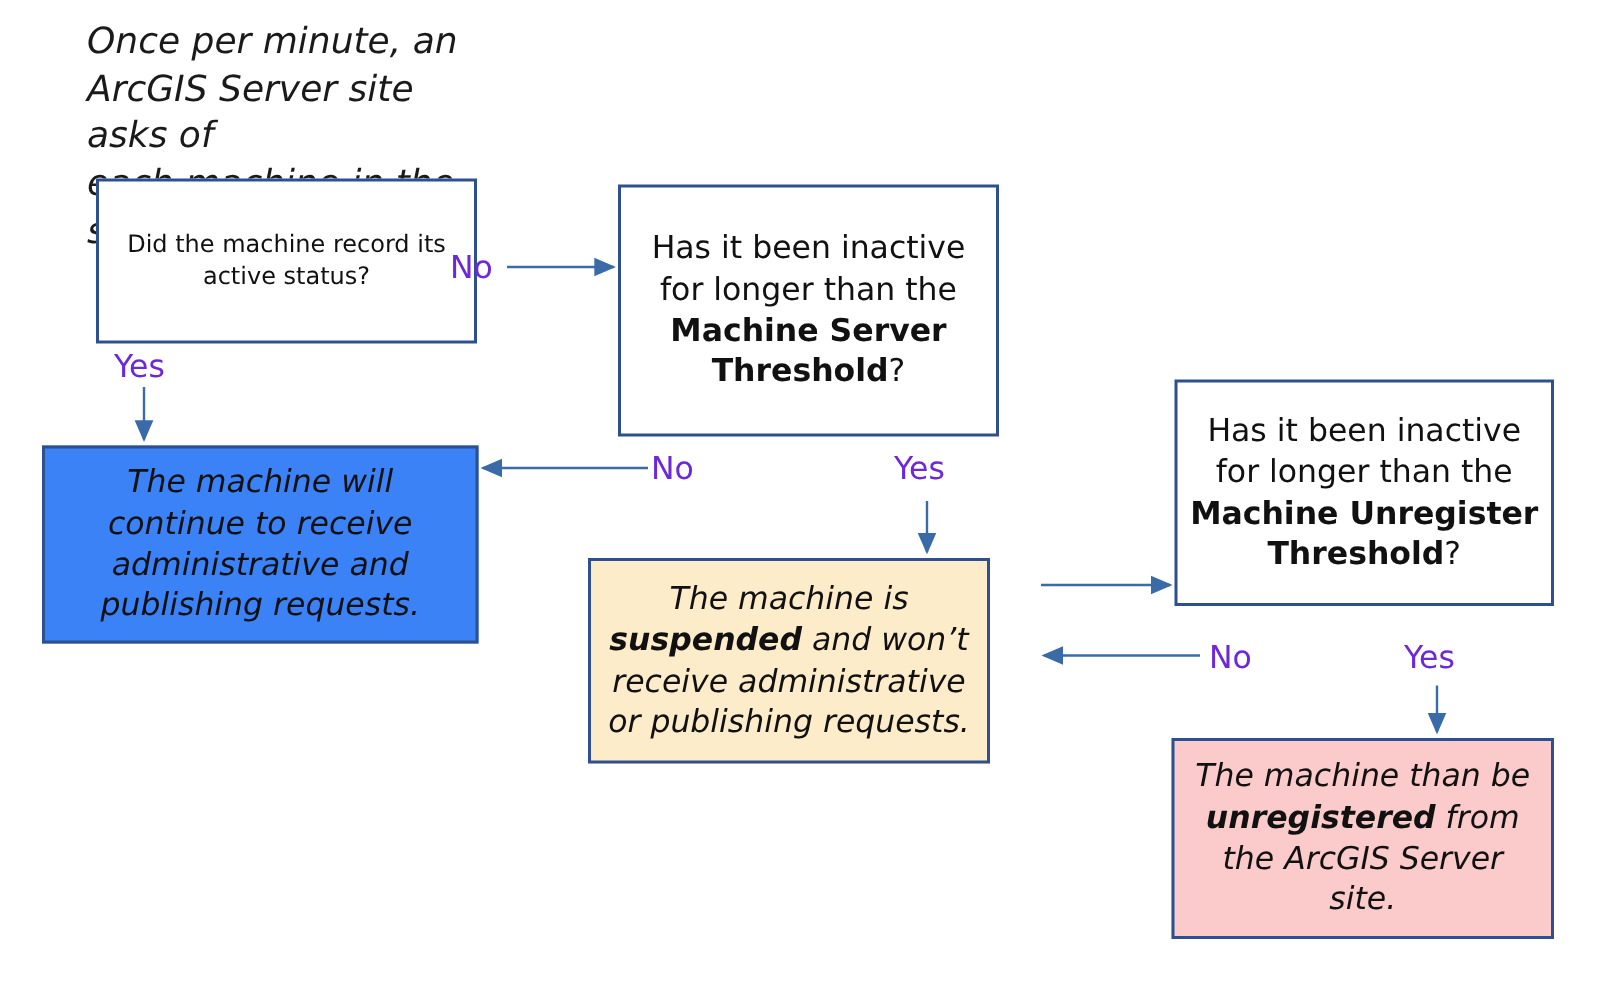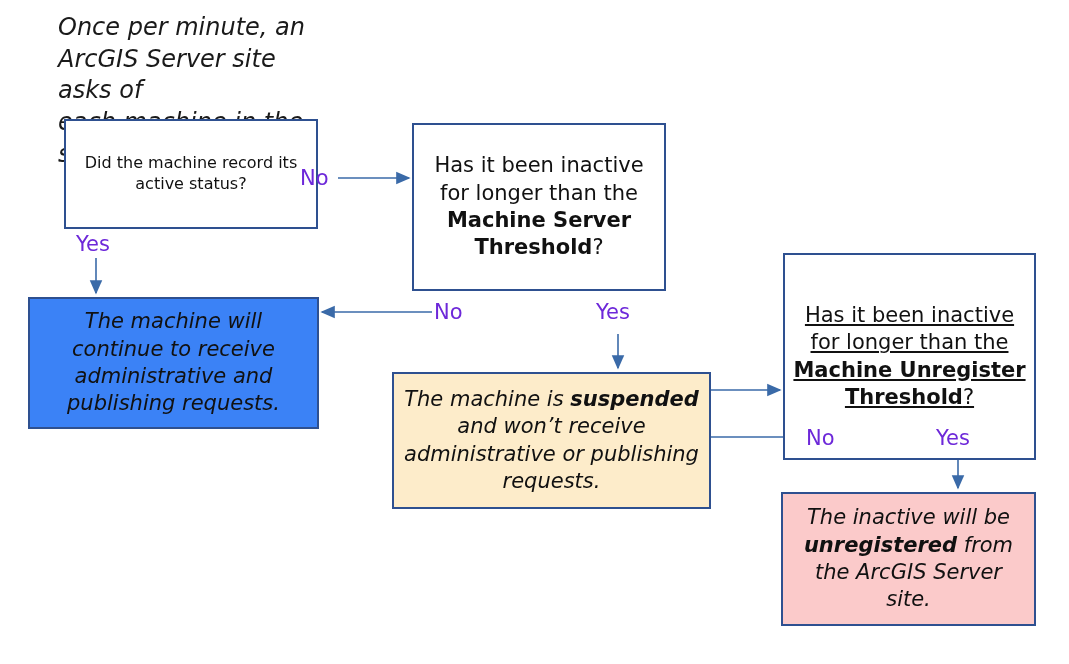--- a/index.html
+++ b/index.html
@@ -87,34 +87,34 @@
   </svg>
 
   <div class="node decision" style="left:40px; top:119px; width:254px; height:110px; font-size:16px;margin-left:24px;">
     <div class="inner">Did the machine record its active status?</div>
   </div>
 
   <div class="node decision" style="left:412px; top:123px; width:254px; height:168px; font-size:21px;">
     <div class="inner"><span>Has it been inactive for longer than the </span><b>Machine Server Threshold</b><span>?</span></div>
   </div>
 
-  <div class="node decision" style="left:783px; top:253px; width:253px; height:207px; font-size:21px;text-decoration:underline;">
+  <div class="node decision" style="left:783px; top:253px; width:253px; height:151px; font-size:21px;">
     <div class="inner"><span>Has it been inactive for longer than the </span><b>Machine Unregister Threshold</b><span>?</span></div>
   </div>
 
   <div class="node outcome green" style="left:28px; top:297px; width:291px; height:132px; font-size:21px;">
     <div class="inner">The machine will continue to receive administrative and publishing requests.</div>
   </div>
 
-  <div class="node outcome yellow" style="left:392px; top:372px; width:319px; height:137px; font-size:21px;">
+  <div class="node outcome yellow" style="left:392px; top:372px; width:268px; height:137px; font-size:21px;">
     <div class="inner"><span>The machine is </span><b>suspended</b><span> and won’t receive administrative or publishing requests.</span></div>
   </div>
 
   <div class="node outcome pink" style="left:781px; top:492px; width:255px; height:134px; font-size:21px;">
-    <div class="inner"><span>The inactive will be </span><b>unregistered</b><span> from the ArcGIS Server site.</span></div>
+    <div class="inner"><span>The machine than be </span><b>unregistered</b><span> from the ArcGIS Server site.</span></div>
   </div>
 
   <div class="edge-label" style="left:300px; top:166px; font-size:21px;">No</div>
 
   <div class="edge-label" style="left:76px; top:232px; font-size:21px;">Yes</div>
 
   <div class="edge-label" style="left:434px; top:300px; font-size:21px;">No</div>
 
   <div class="edge-label" style="left:596px; top:300px; font-size:21px;">Yes</div>
 

